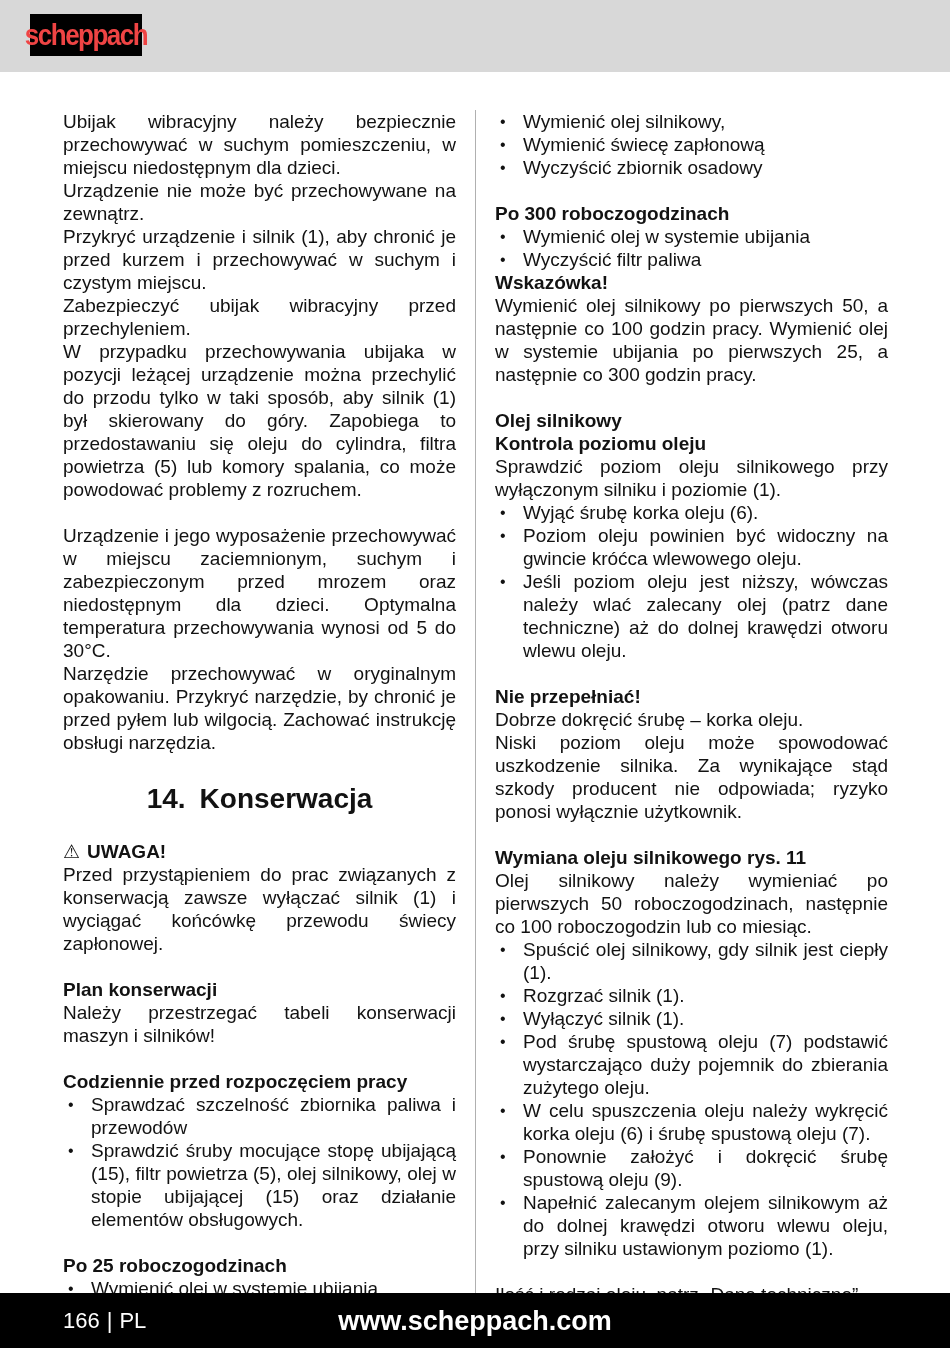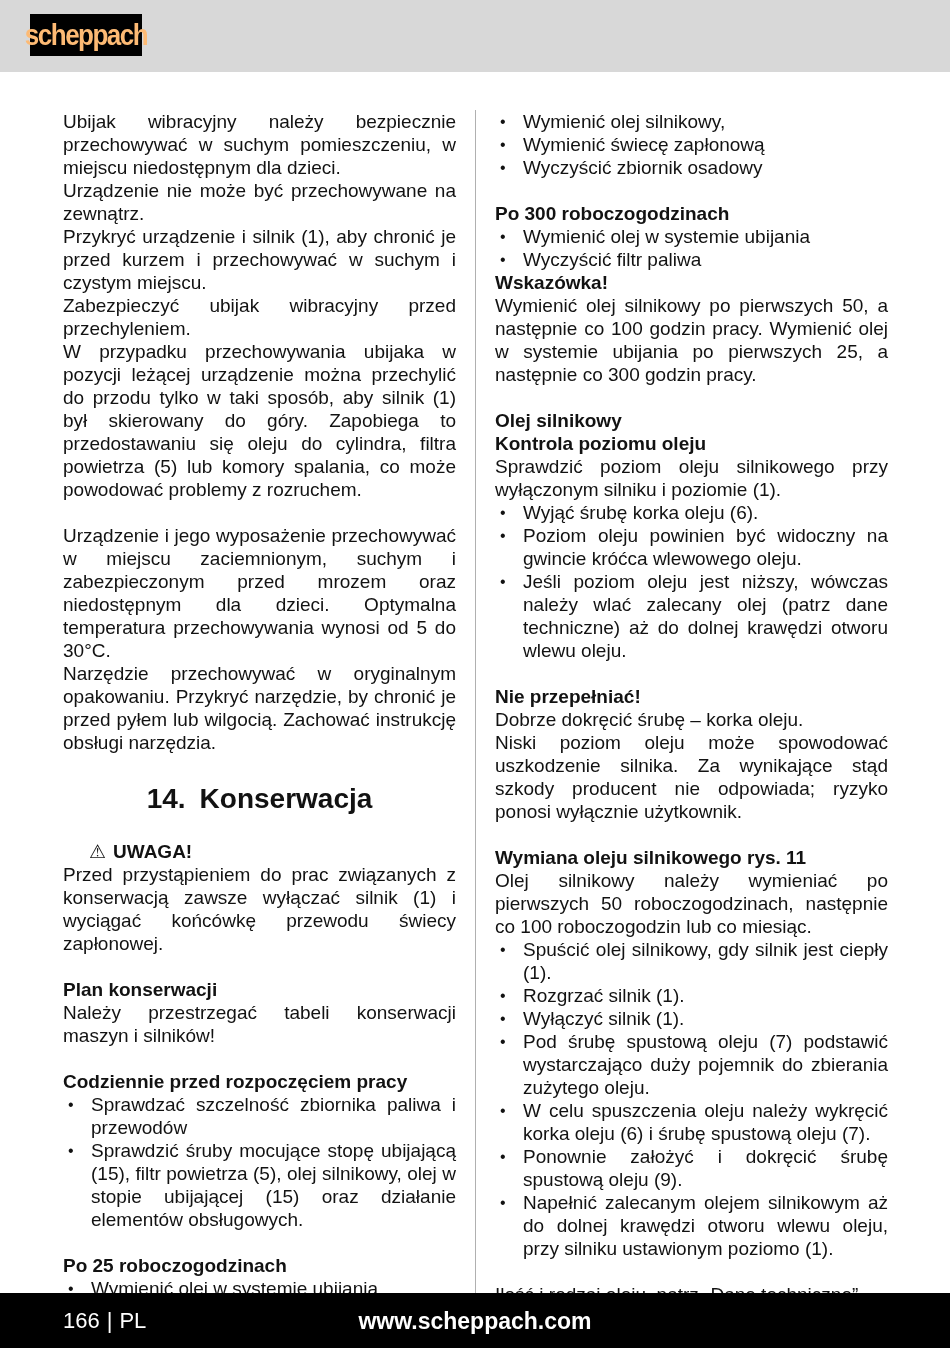--- a/index.html
+++ b/index.html
@@ -1,46 +1,46 @@
 <!DOCTYPE html>
 <html lang="pl"><head>
 <meta charset="utf-8">
 <style>
   html,body{margin:0;padding:0;background:#ffffff;}
   body{width:950px;height:1348px;font-family:"Liberation Sans","DejaVu Sans",sans-serif;color:#121212;}
   .page{position:relative;width:950px;height:1348px;background:#ffffff;overflow:hidden;}
 
   
   .header{position:absolute;top:0;left:0;right:0;height:72px;background:#d8d8d8;}
-  .logo{position:absolute;left:30px;top:14px;width:112px;height:42px;background:#000;color:#fdba74;
+  .logo{position:absolute;left:30px;top:14px;width:112px;height:42px;background:#000;color:#ef4444;
         display:flex;align-items:center;justify-content:center;}
   .logo span{font-weight:bold;font-size:26px;letter-spacing:-1.5px;transform:scaleY(1.12);display:inline-block;}
 
   
   .content{position:absolute;top:110px;left:63px;display:flex;align-items:stretch;}
   .col{width:393px;font-size:19px;line-height:23px;text-align:justify;hyphens:auto;}
   .col-divider{width:1px;background:#b0b0b0;margin:0 19px;}
 
   .p{margin:0;}
   .gap{height:23px;}
   .h3{font-weight:bold;margin:0;text-align:left;}
   .h1{font-size:28px;line-height:30px;font-weight:bold;margin:30px 0 26px 0;text-align:center;}
   .h1 .h1num{margin-right:14px;}
-  .warn{font-weight:bold;text-align:left;margin-left:26px;}
+  .warn{font-weight:bold;text-align:left;}
   .warn .icon{font-family:"DejaVu Sans",sans-serif;font-weight:normal;margin-right:7px;}
   ul.bullets{list-style:none;margin:0;padding:0;}
   li.bullet{position:relative;padding-left:28px;margin:0;text-align:justify;}
   li.bullet .dot{position:absolute;left:5px;top:0;font-size:16px;}
 
   
   .footer{position:absolute;left:0;right:0;top:1293px;height:55px;background:#000;color:#fff;}
   .pageno{position:absolute;left:63px;top:50%;transform:translateY(-50%);font-size:22px;}
   .pageno .sep{padding:0 7px;font-weight:300;}
   .site{position:absolute;left:0;right:0;top:50%;transform:translateY(-50%);
-        text-align:center;font-weight:bold;font-size:23px;}
+        text-align:center;font-weight:bold;font-size:27px;}
 </style>
 </head>
 <body>
 
 <div class="page">
 
   <div class="header">
     <div class="logo">
       <span>scheppach</span>
     </div>

